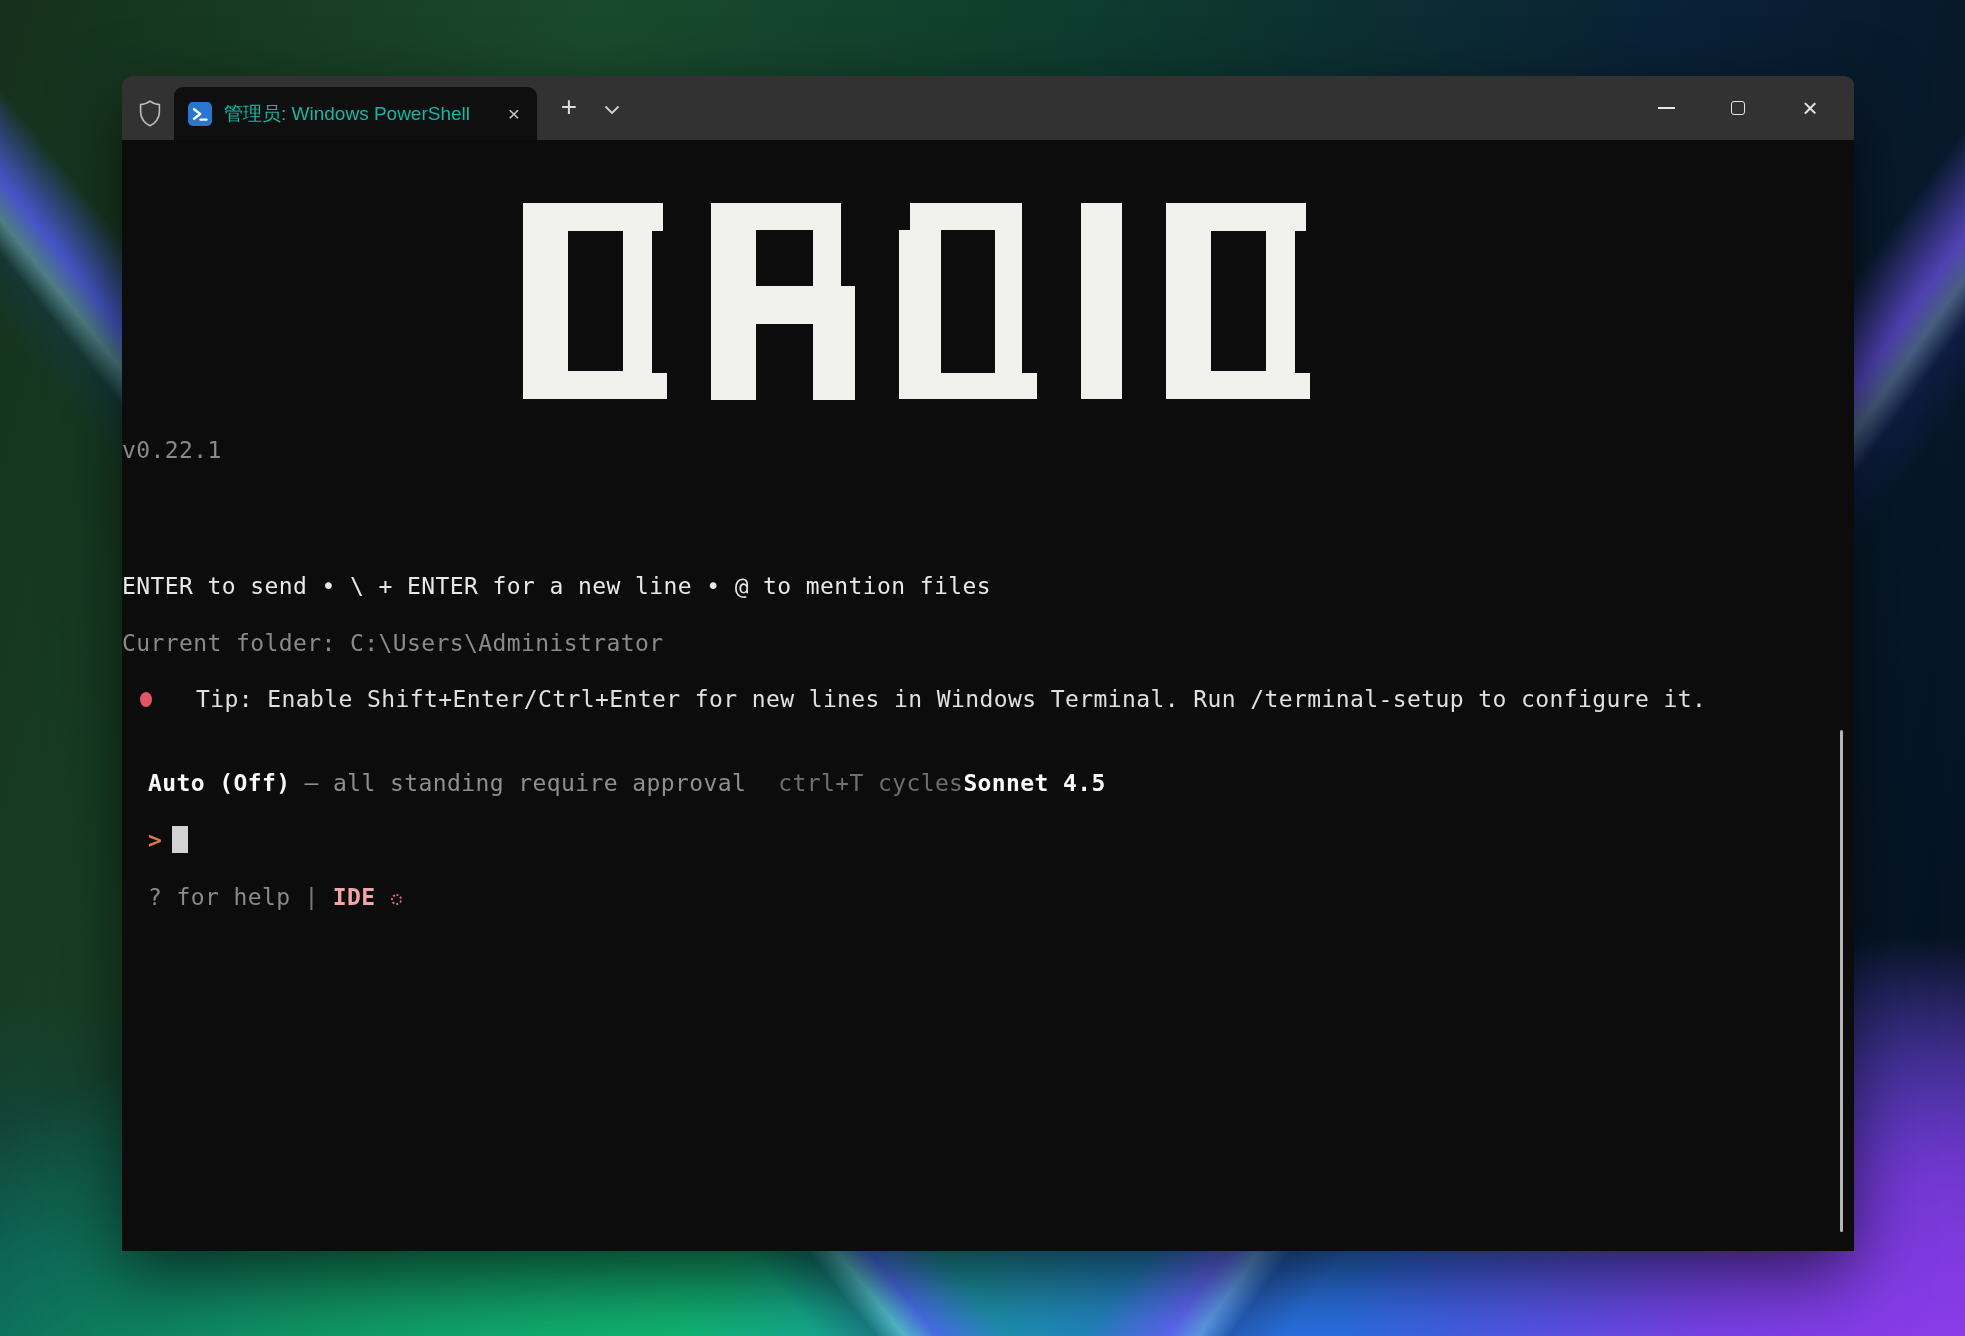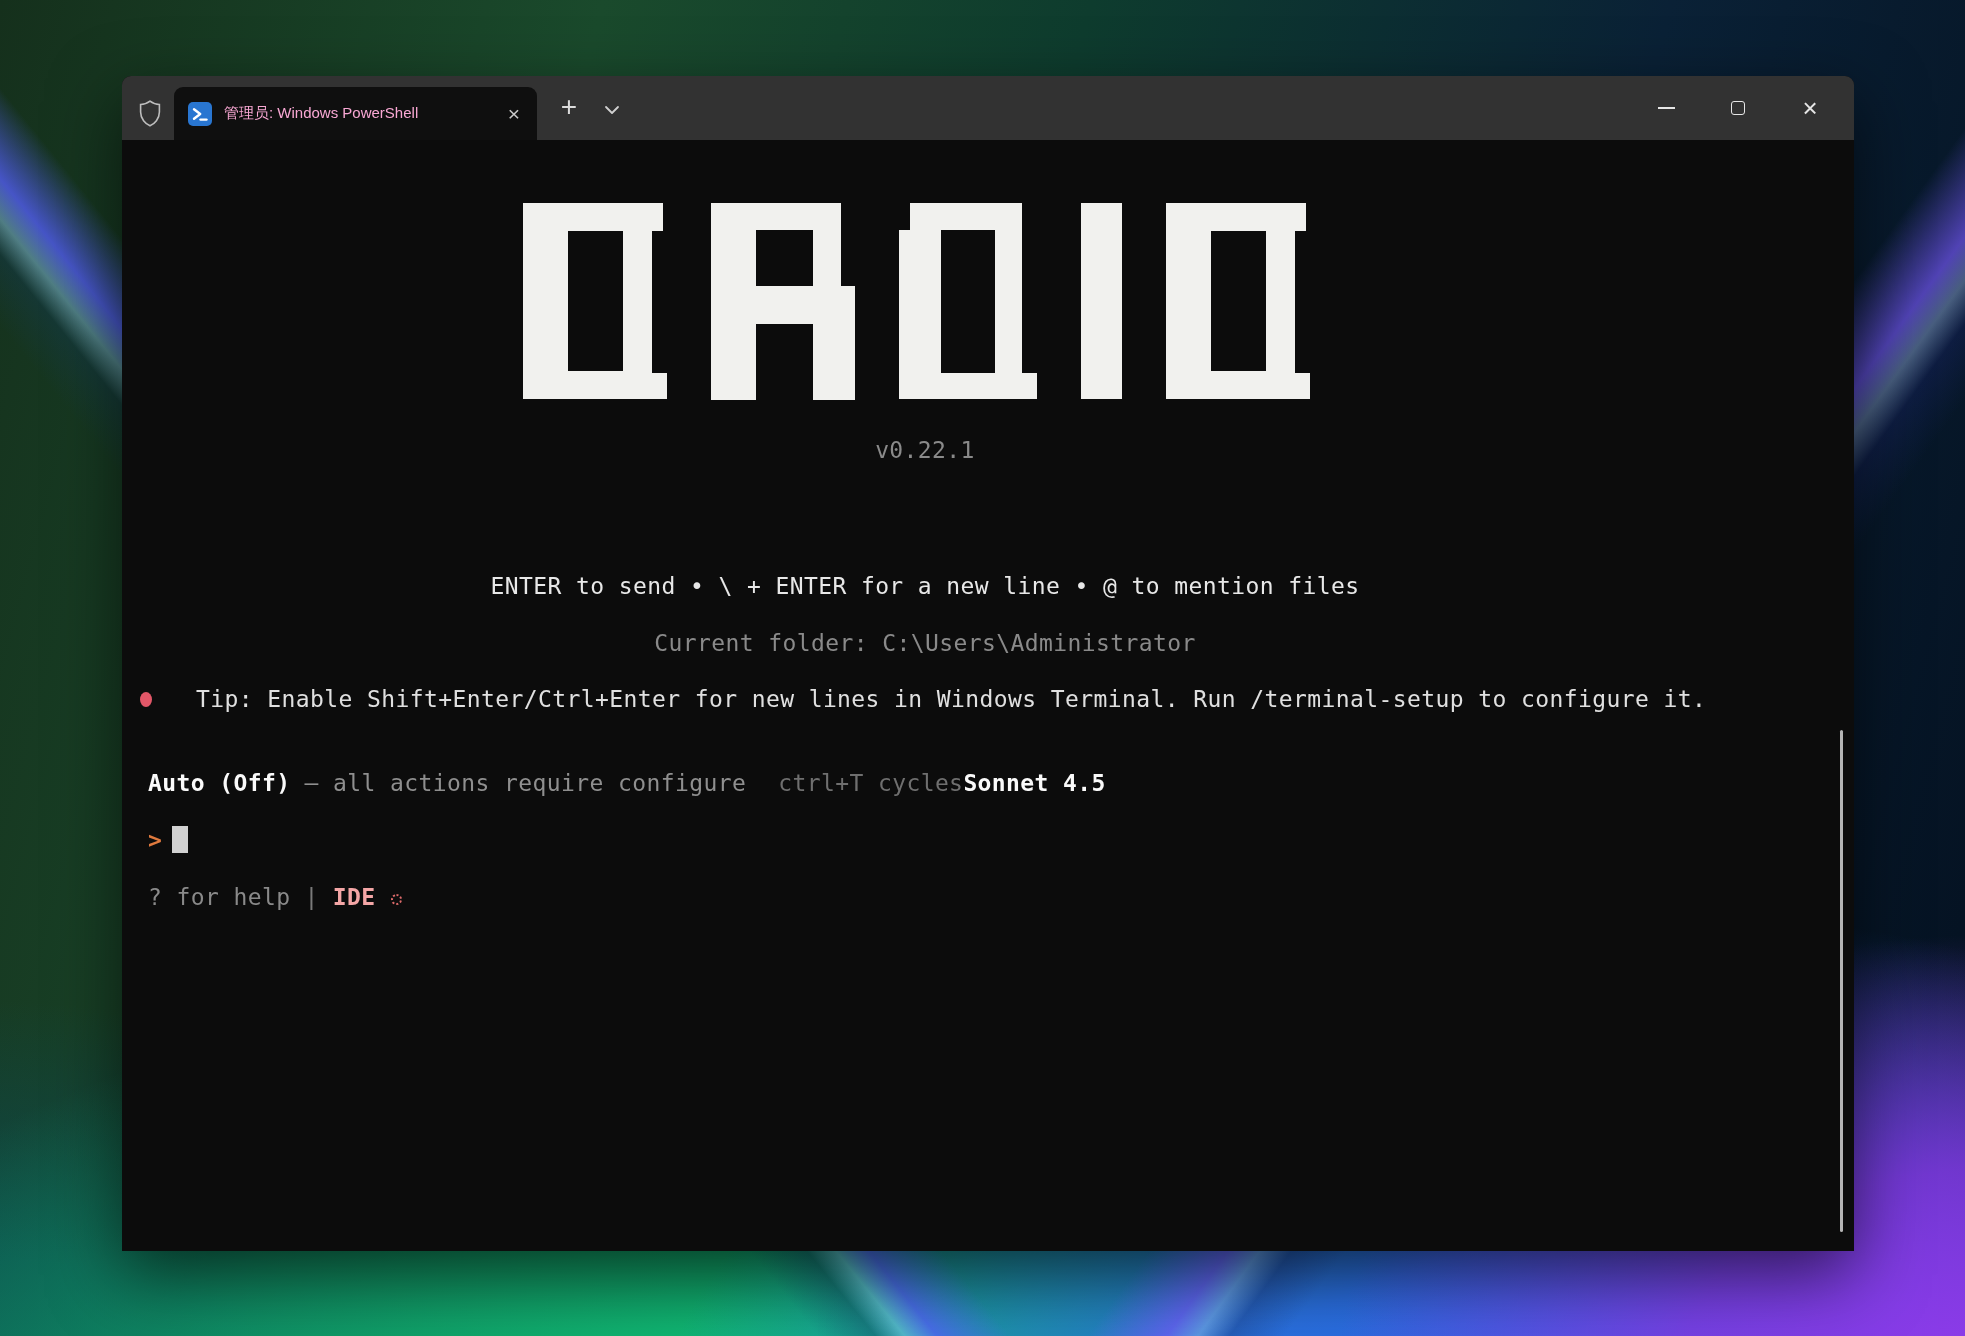--- a/index.html
+++ b/index.html
@@ -28,36 +28,36 @@
   .win{position:absolute;left:122px;top:76px;width:1732px;height:1175px;
     background:var(--terminal-bg);border-radius:9px 9px 4px 4px;
     box-shadow:0 24px 70px rgba(0,0,0,.6);}
   .titlebar{position:absolute;left:0;top:0;right:0;height:64px;background:var(--titlebar-bg);
     border-radius:9px 9px 0 0;}
   .shield{position:absolute;left:17px;top:24px;width:22px;height:27px;color:#bdbdbd}
   .tab{position:absolute;left:52px;top:11px;width:363px;height:53px;background:#0f0f0f;
     border-radius:9px 9px 0 0;display:flex;align-items:center;padding:0 13px 0 14px;gap:12px;
     font-family:"Liberation Sans","DejaVu Sans",sans-serif;}
   .ps-icon{width:24px;height:24px;flex:0 0 auto}
-  .tab-title{flex:1;color:#f9a8d4;font-size:15px;white-space:nowrap;overflow:hidden}
+  .tab-title{flex:1;color:#14b8a6;font-size:19px;white-space:nowrap;overflow:hidden}
   .tab-close{color:#c9c9c9;font-size:21px;line-height:1;padding:2px 4px;cursor:default}
   .newtab{position:absolute;left:430px;top:14px;width:34px;height:36px;color:#dcdcdc;
     font-size:28px;font-weight:300;text-align:center;line-height:34px;
     font-family:"Liberation Sans",sans-serif;}
   .tab-dd{position:absolute;left:482px;top:29px;width:16px;height:10px;color:#d0d0d0}
   .win-controls{position:absolute;right:8px;top:0;height:64px;display:flex}
   .wc{width:72px;height:64px;display:flex;align-items:center;justify-content:center}
   .min-glyph{width:17px;height:2px;background:#e6e6e6}
   .max-glyph{width:14px;height:14px;border:1.6px solid #e6e6e6;border-radius:3px}
   .close-glyph{color:#e6e6e6;font-size:26px;line-height:1;font-family:"Liberation Sans",sans-serif}
   
   .term{position:absolute;left:0;right:0;top:64px;bottom:0;background:var(--terminal-bg);
     font-size:23px;line-height:28px;letter-spacing:.4px;color:var(--text-soft);overflow:hidden}
   .row{position:absolute;white-space:pre}
-  .center{left:0;width:1606px;text-align:center}
+  .center{left:0;width:1606px;}
   .logo{position:absolute;left:401px;top:63px;color:#f1f1ee}
   .version{top:296px;color:var(--text-gray)}
   .tagline{top:375px;color:#d8d8d8;font-style:italic}
   .hints{top:432px;color:#e8e8e8}
   .folder{top:489px;color:var(--text-gray)}
   .tip{top:545px;left:18px;display:flex;align-items:center;gap:44px;color:#e0e0e0}
   .tip-bullet{width:12px;height:15px;border-radius:50%;background:var(--accent-red);flex:0 0 auto}
   .status{top:629px;left:26px}
   .status .mode,.status .model{color:#fafafa;font-weight:700}
   .status .desc{color:#8f8f8f;margin-left:14px}
@@ -128,21 +128,21 @@
 
       <div class="row center version">v0.22.1</div>
       <div class="row center hints">ENTER to send • \ + ENTER for a new line • @ to mention files</div>
       <div class="row center folder">Current folder: C:\Users\Administrator</div>
 
       <div class="row tip">
         <span class="tip-bullet"></span>
         <span>Tip: Enable Shift+Enter/Ctrl+Enter for new lines in Windows Terminal. Run /terminal-setup to configure it.</span>
       </div>
 
-      <div class="row status"><span class="mode">Auto (Off)</span><span class="desc">– all actions require configure</span><span class="cycle">ctrl+T cycles</span><span class="model">Sonnet 4.5</span></div>
+      <div class="row status"><span class="mode">Auto (Off)</span><span class="desc">– all standing require approval</span><span class="cycle">ctrl+T cycles</span><span class="model">Sonnet 4.5</span></div>
 
       <div class="row prompt"><span>&gt;</span><span class="cursor"></span></div>
 
       <div class="row help"><span>? for help</span><span class="sep">|</span><span class="ide">IDE</span><span class="ide-dot"></span></div>
 
       <div class="scrollbar"></div>
     </div>
   </div>
 </div>
 

